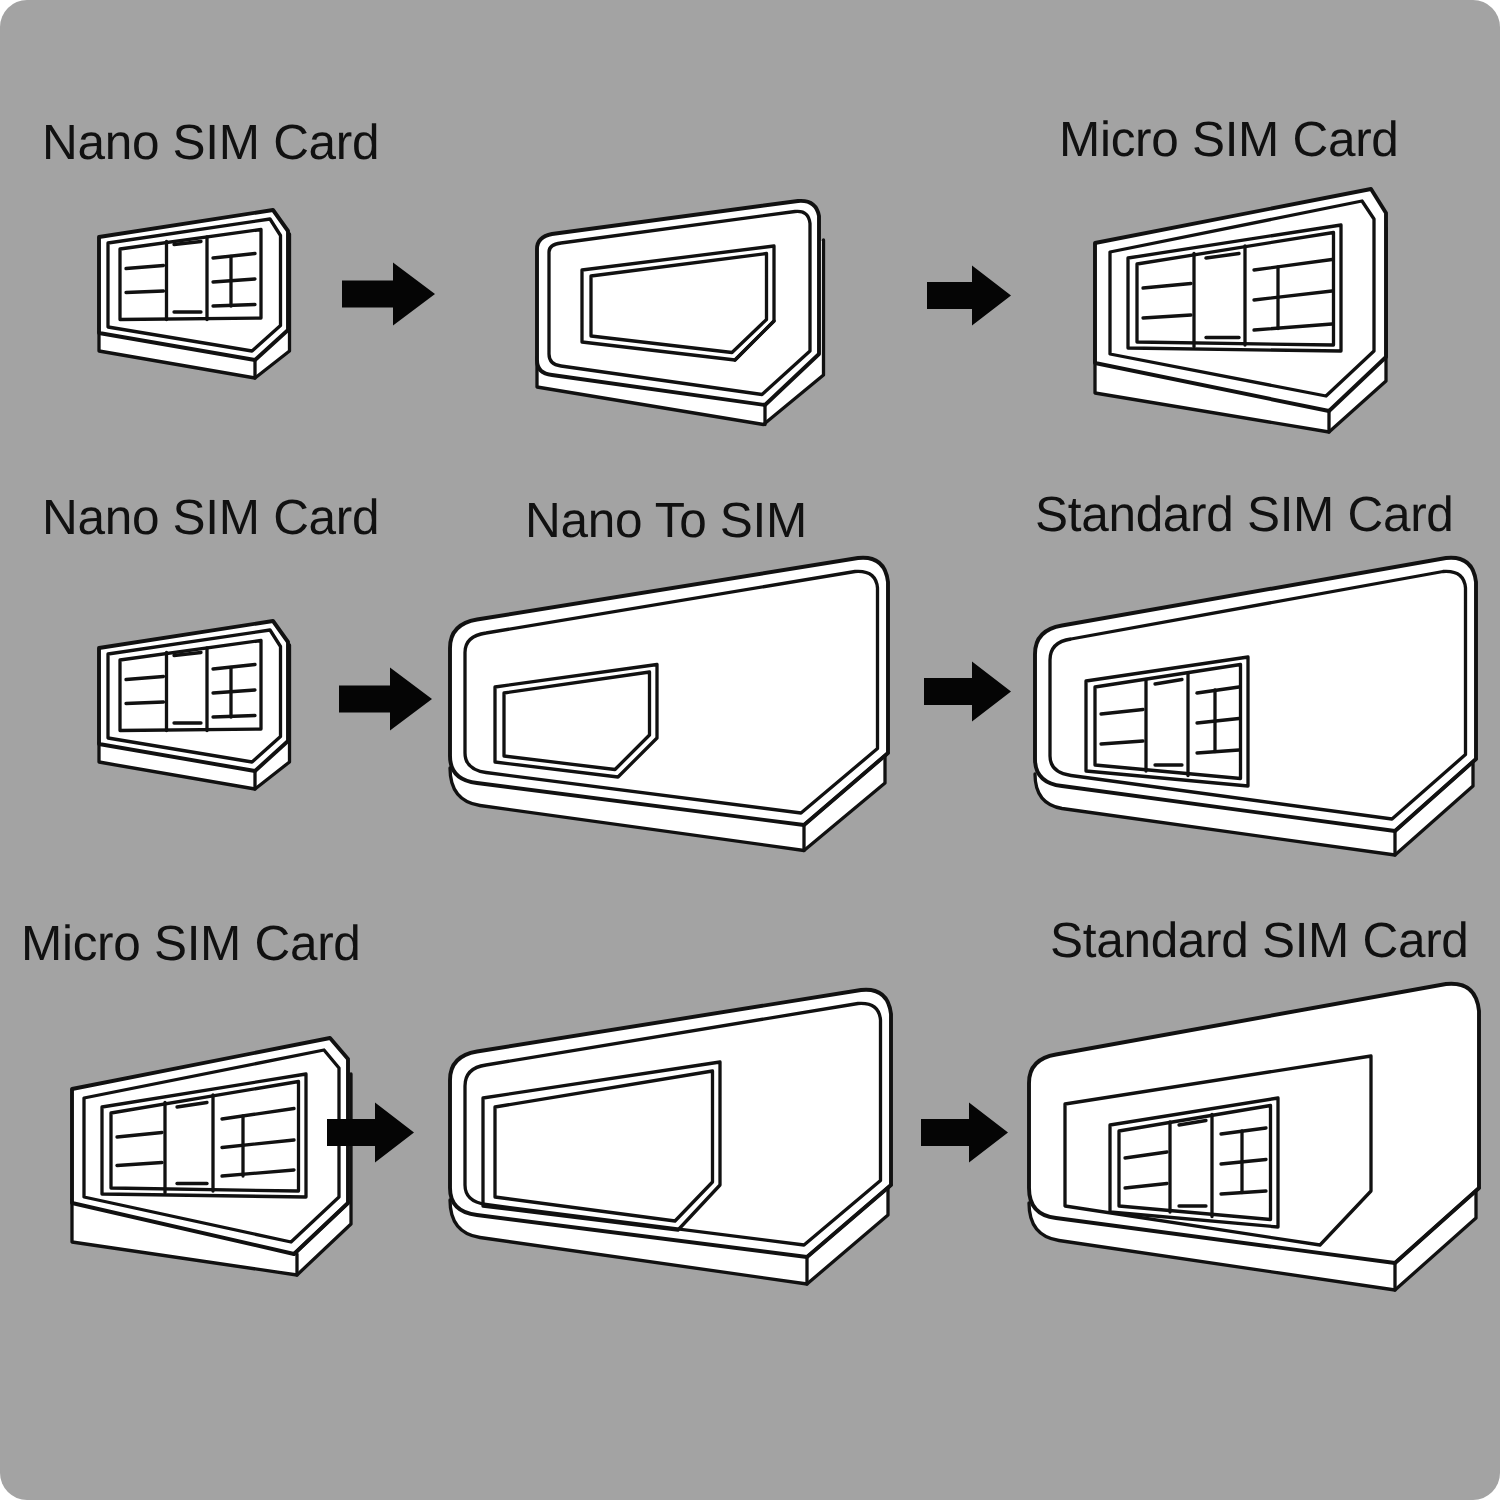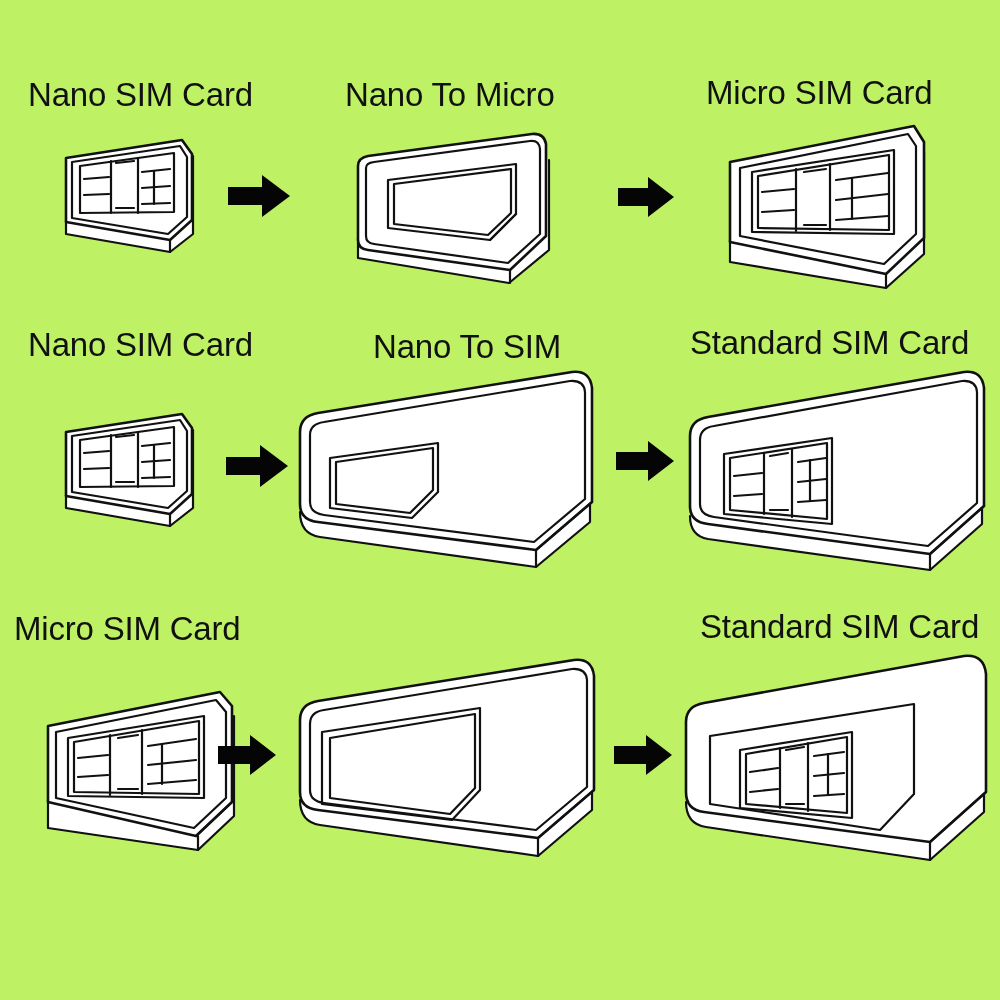--- a/index.html
+++ b/index.html
@@ -13,21 +13,22 @@
     height: 1000px;
     overflow: hidden;
     font-family: "Liberation Sans", sans-serif;
     color: #0d0d0d;
     position: relative;
   }
   #diagram {
     position: relative;
     width: 1000px;
     height: 1000px;
-    background: #bef264;
+    background: #a3a3a3;
+    border-radius: 18px;
   }
   .row {
     position: absolute;
     left: 0;
     width: 1000px;
   }
   .row-1 { top: 0px;   height: 300px; }
   .row-2 { top: 300px; height: 290px; }
   .row-3 { top: 590px; height: 320px; }
   .label {
@@ -53,21 +54,21 @@
   .r1-label-b { left: 345px; top: 78px;  font-size: 33px; }
   .r1-label-c { left: 706px; top: 76px;  font-size: 33px; }
   .r1-art-a   { left: 58px;  top: 128px; }
   .r1-art-b   { left: 344px; top: 118px; }
   .r1-art-c   { left: 718px; top: 112px; }
   .r1-arrow-a { left: 226px; top: 172px; }
   .r1-arrow-b { left: 616px; top: 175px; }
 
   
   .r2-label-a { left: 28px;  top: 28px;  font-size: 33px; }
-  .r2-label-b { left: 350px; top: 30px;  font-size: 33px; margin-left: 23px; }
+  .r2-label-b { left: 350px; top: 30px;  font-size: 33px; }
   .r2-label-c { left: 690px; top: 26px;  font-size: 33px; }
   .r2-art-a   { left: 58px;  top: 102px; }
   .r2-art-b   { left: 290px; top: 62px;  }
   .r2-art-c   { left: 680px; top: 58px;  }
   .r2-arrow-a { left: 224px; top: 142px; }
   .r2-arrow-b { left: 614px; top: 138px; }
 
   
   .r3-label-a { left: 14px;  top: 22px;  font-size: 33px; }
   .r3-label-b { left: 326px; top: 22px;  font-size: 33px; }
@@ -85,21 +86,20 @@
   .solid { fill: #050505; stroke: none; }
 </style>
 </head>
 <body>
 
 <div id="diagram">
 
   <div class="row row-1">
 
     <div class="label r1-label-a">Nano SIM Card</div>
-    <div class="label r1-label-b">Nano To Micro</div>
     <div class="label r1-label-c">Micro SIM Card</div>
 
     <div class="art r1-art-a">
       <svg width="150" height="135" viewBox="0 0 150 135">
 
         <path class="ink ink-t face" d="M8,93 L8,106 L112,124 L135,106 L135,28"></path>
 
         <path class="ink ink-m face" d="M8,30 L124,12 L134,26 L134,92 L112,112 L8,94 Z"></path>
 
         <path class="ink ink-t" d="M14,34 L122,18 L129,29 L129,89 L110,106 L14,90 Z"></path>

